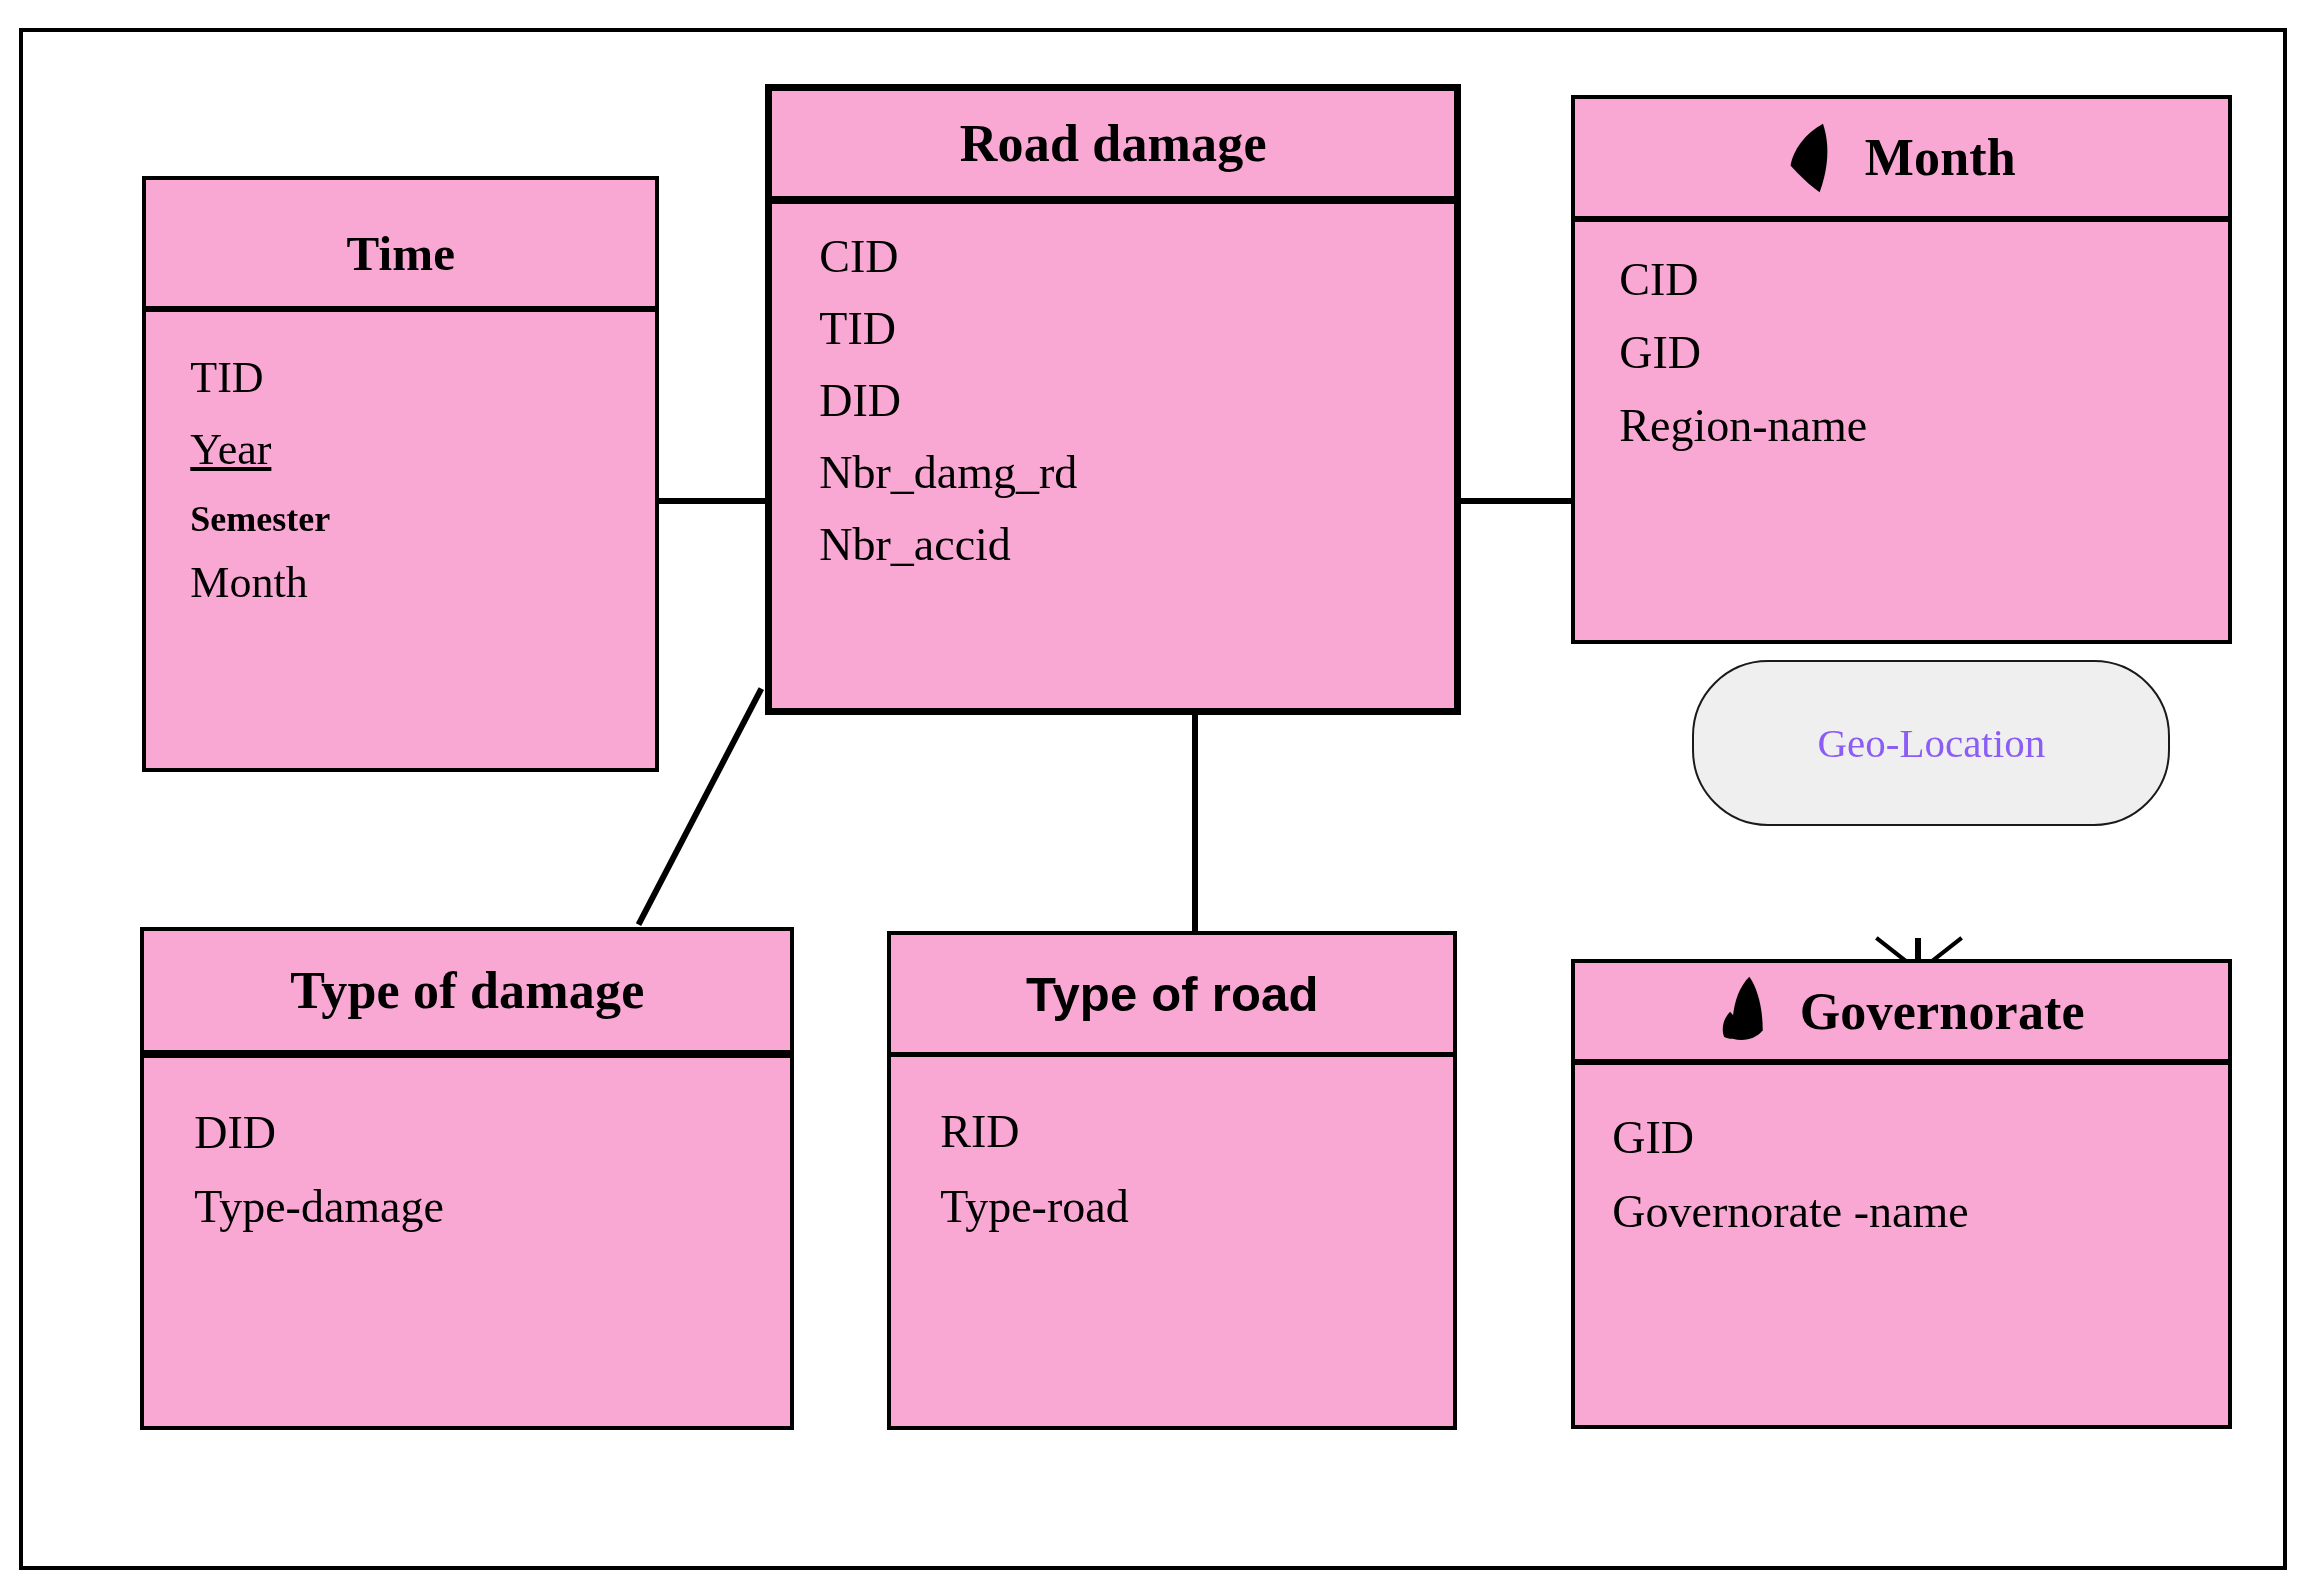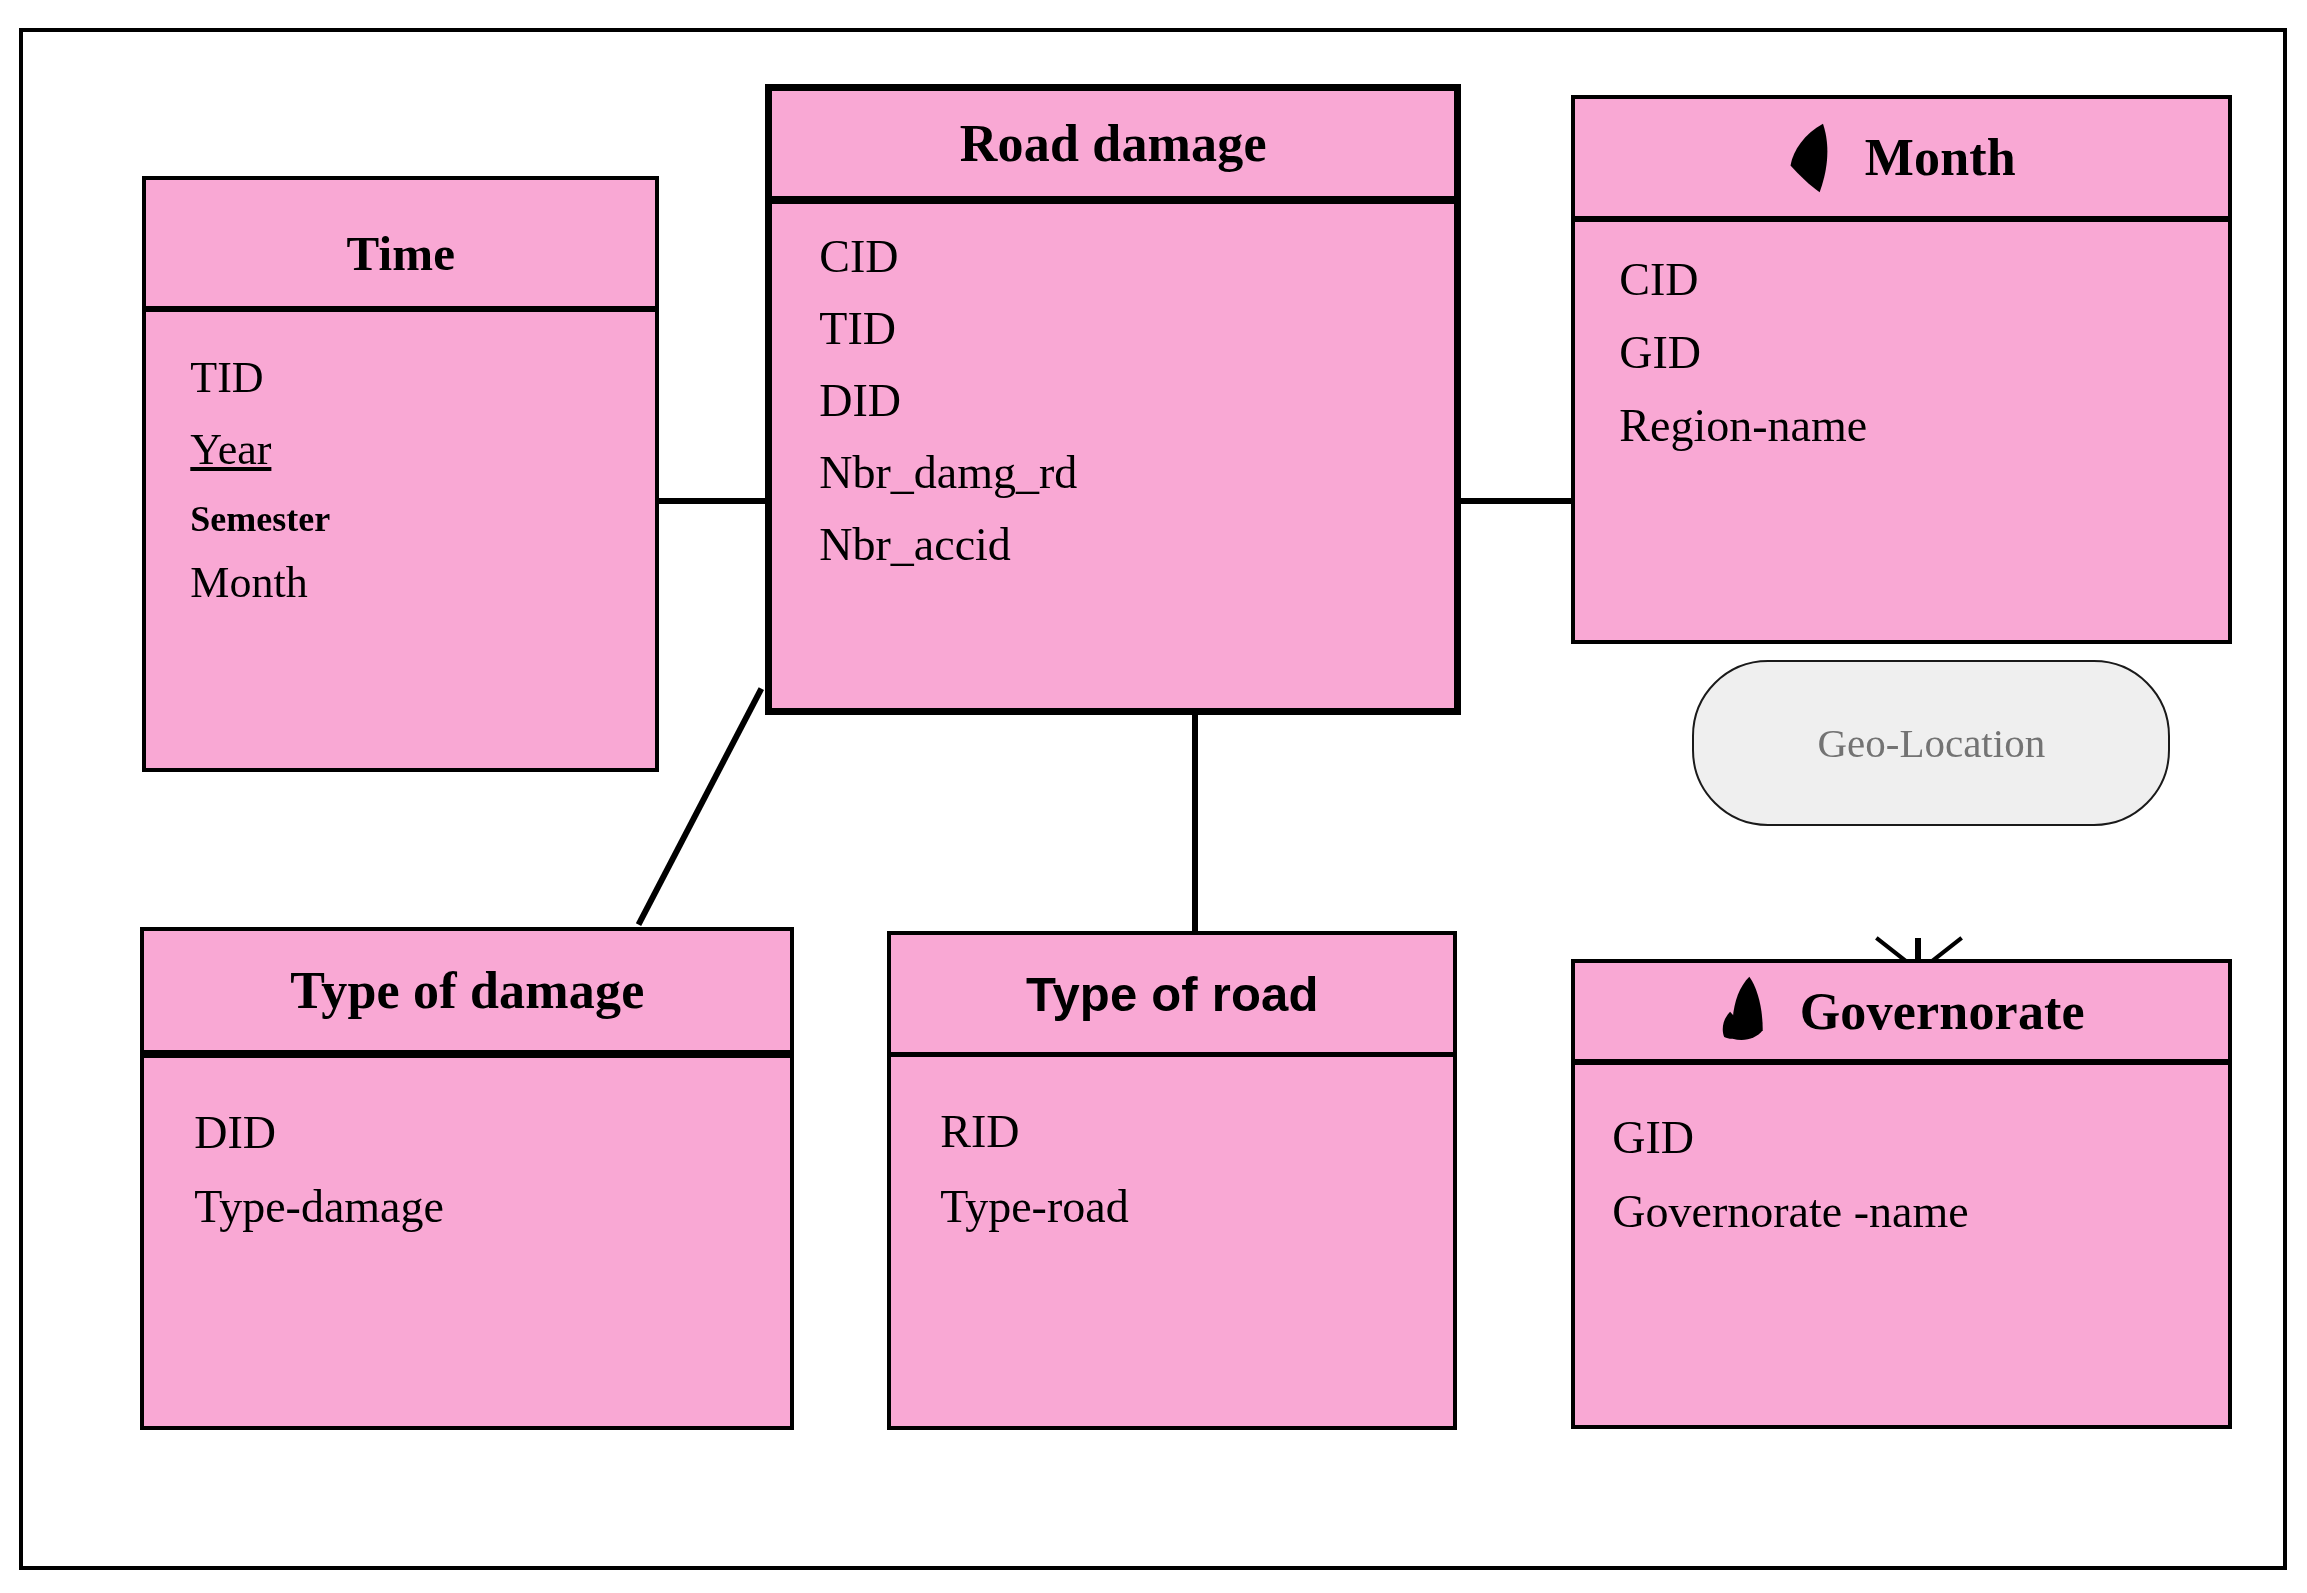--- a/index.html
+++ b/index.html
@@ -34,21 +34,21 @@
   .conn-h{height:5.9px;}
   .conn-v{width:5.9px;}
   .diag{position:absolute;transform-origin:0 0;background:#000;height:5.9px;}
 
   
   #geoloc{
     position:absolute;background:#efefef;border:2.5px solid #1a1a1a;
     border-radius:76px;box-sizing:border-box;
     display:flex;align-items:center;justify-content:center;
   }
-  #geoloc .lbl{font-size:41px;white-space:nowrap;color:#737373;}
+  #geoloc .lbl{font-size:41px;white-space:nowrap;color:#8b5cf6;}
 
   .arrowhead{position:absolute;}
 </style>
 </head>
 <body>
 
 <div id="frame">
 
   <div class="conn conn-h" style="left:636px;top:466px;width:134px;"></div>
 

